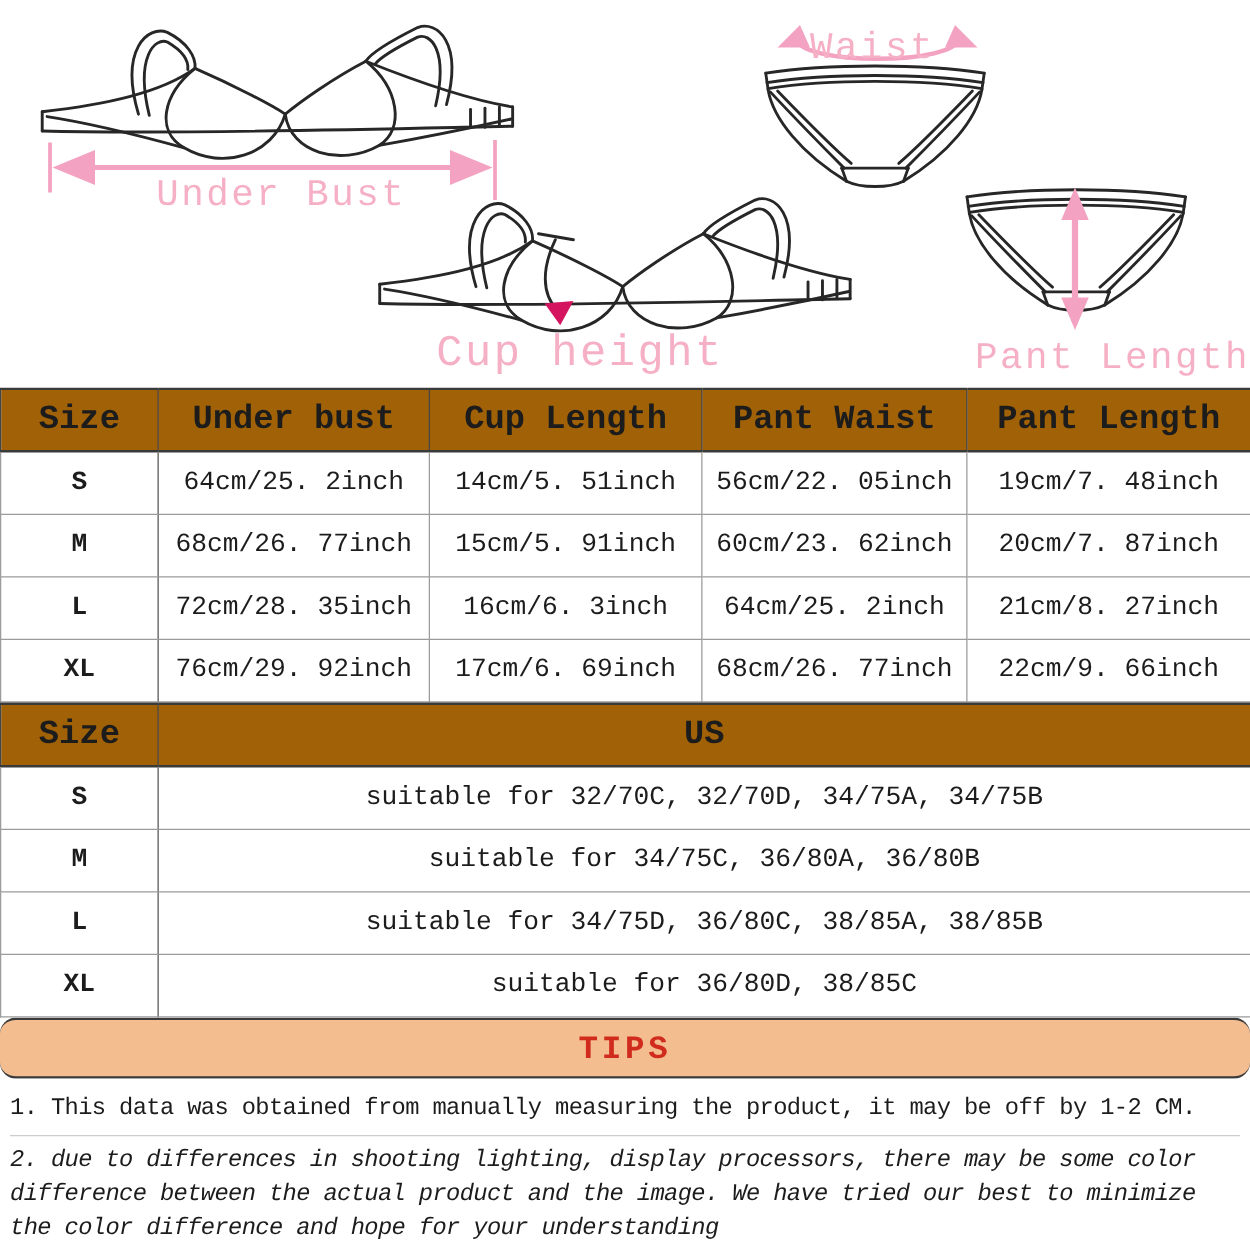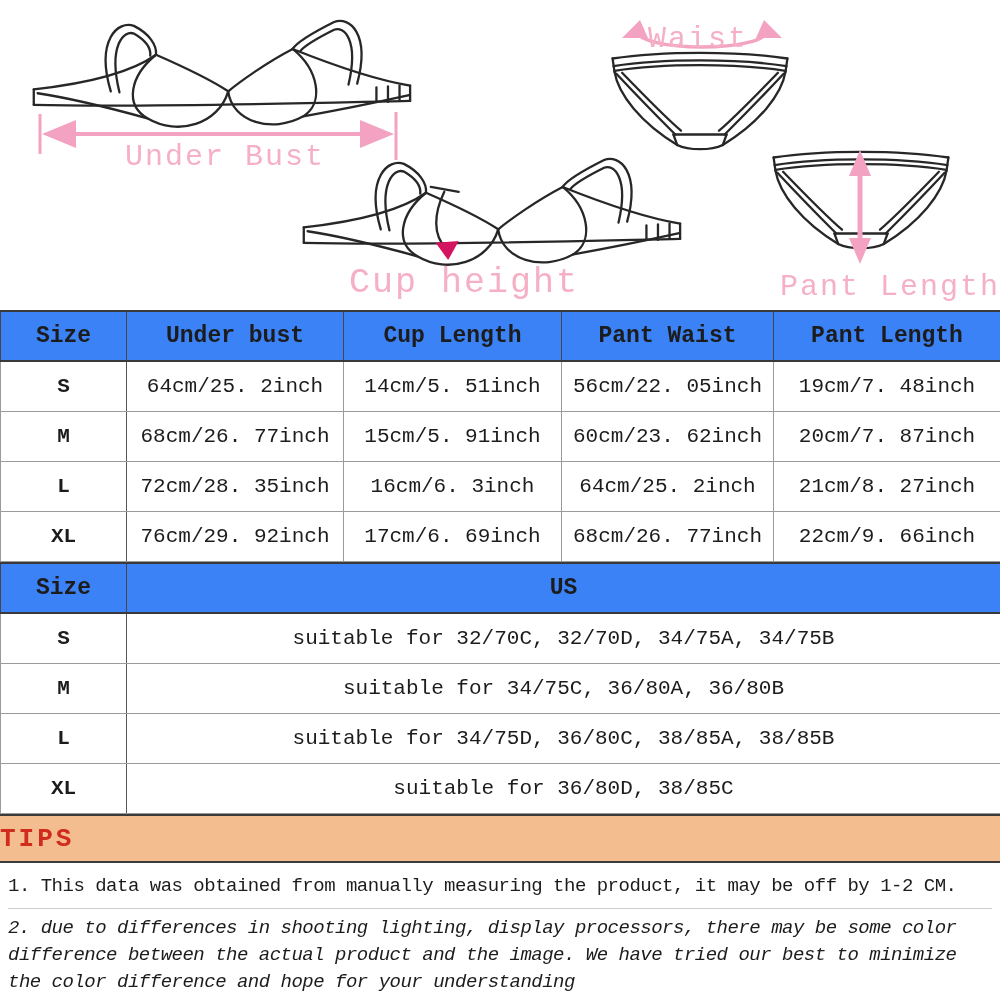--- a/index.html
+++ b/index.html
@@ -20,46 +20,47 @@
     color:#f6b0c6;
     font-size:30px;
     letter-spacing:2px;
     white-space:nowrap;
     font-weight:400;
   }
   .pink-label.big{font-size:35px;}
   
   table{border-collapse:collapse;table-layout:fixed;width:1000px;}
   th{
-    background:#3b82f6;
+    background:#a16207;
     border:1px solid #454545;
     border-top:2px solid #3a3a3a;
     border-bottom:2px solid #3a3a3a;
     height:46px;
-    font-size:23px;font-weight:bold;
+    font-size:27px;font-weight:bold;
     text-align:center;vertical-align:middle;
   }
   td{
     border:1px solid #9b9b9b;
     height:47px;
     font-size:21px;
     text-align:center;vertical-align:middle;
     background:#fff;
   }
   td.size-col{font-weight:bold;border-right:1px solid #555;}
   table.t1{border-left:1px solid #555;border-right:1px solid #555;}
   table.t2{border-left:1px solid #555;border-right:1px solid #555;}
   
   .tips-bar{
     width:1000px;height:49px;
     background:#f4bd90;
     border-top:2px solid #3a3a3a;
     border-bottom:2px solid #3a3a3a;
-    display:flex;align-items:center;
+    display:flex;align-items:center;justify-content:center;
     box-sizing:border-box;
+    border-radius:13px;
   }
   .tips-bar span{
     color:#d02b1c;font-size:26px;font-weight:bold;letter-spacing:3px;
   }
   
   .notes{
     width:1000px;height:100px;
     box-sizing:border-box;
     padding:4px 8px 0 8px;
     font-size:19px;letter-spacing:-0.5px;

